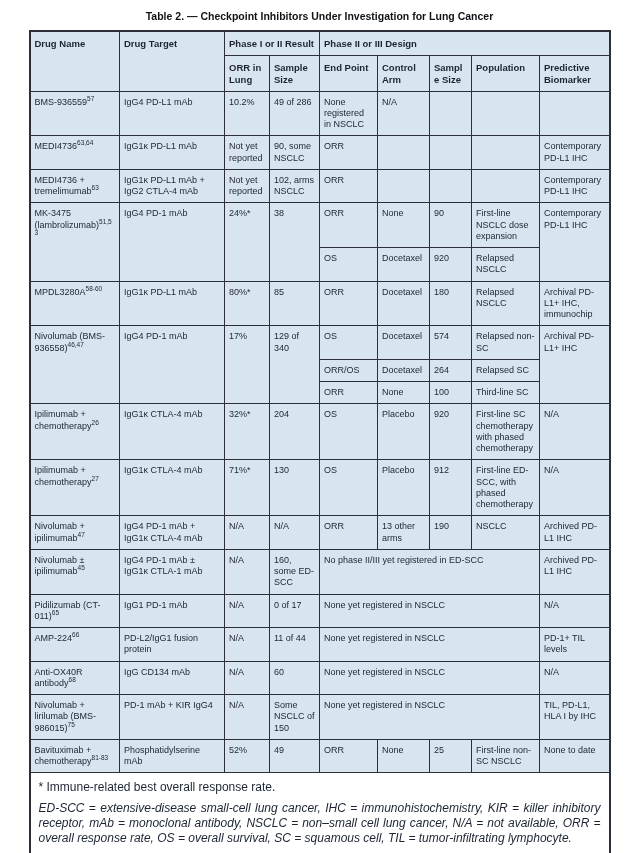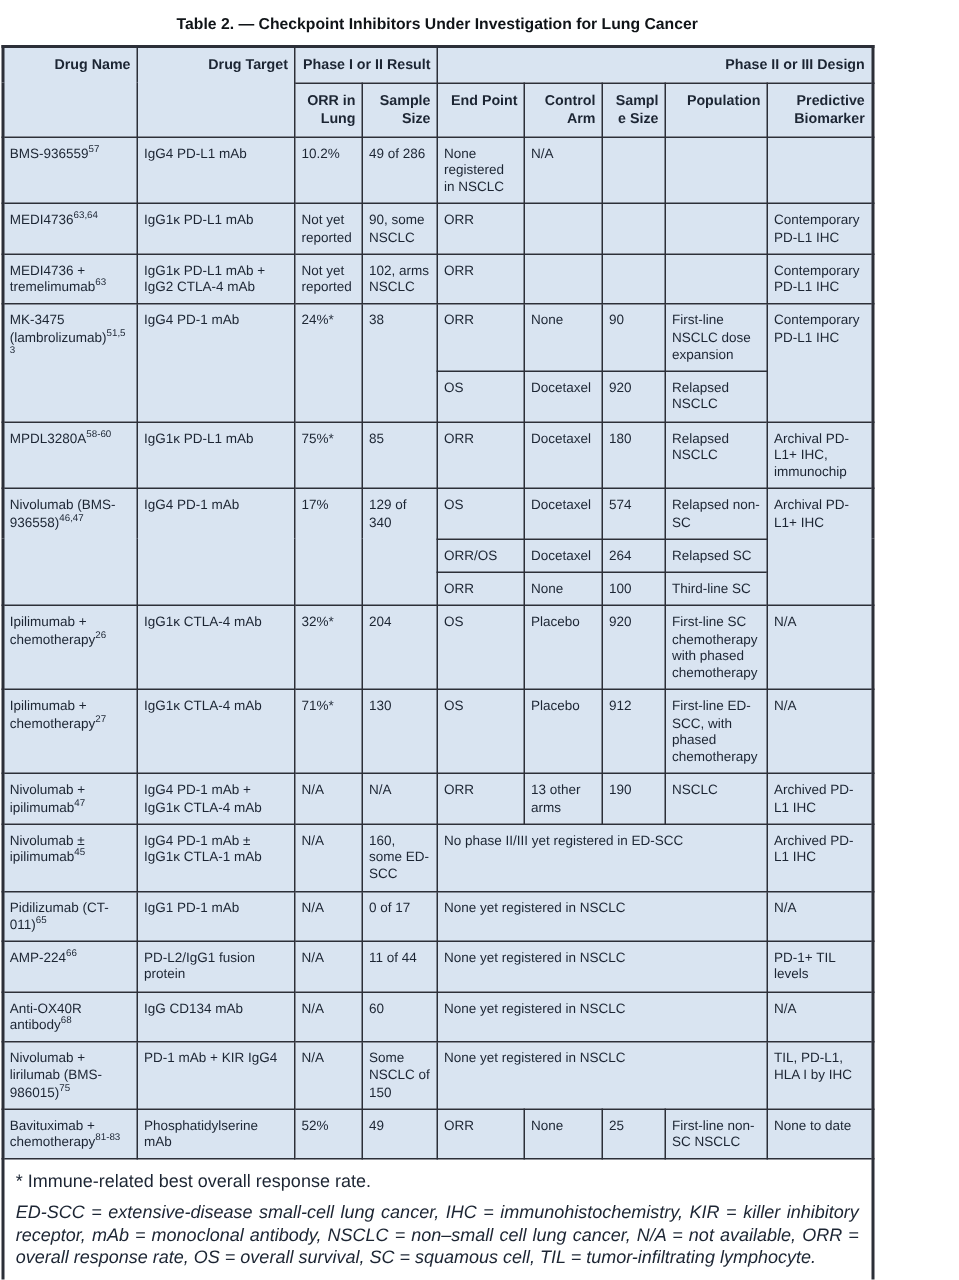--- a/index.html
+++ b/index.html
@@ -1,39 +1,39 @@
 <!DOCTYPE html>
 <html><head>
 <meta charset="utf-8">
 <style>
   html,body{margin:0;padding:0;}
   body{
     width:639px;height:853px;background:#ffffff;
     font-family:"Liberation Sans",sans-serif;color:#1c2533;
     position:relative;overflow:hidden;
   }
-  .page{width:583px;height:853px;position:relative;}
+  .page{width:639px;height:853px;position:relative;}
   .title{
     text-align:center;font-weight:bold;font-size:10.5px;color:#101418;
     padding-top:10px;letter-spacing:0;
   }
   table.main{
     border-collapse:collapse;table-layout:fixed;
     width:580px;margin:8px auto 0 auto;
     border:2px solid #2c2f38;
   }
   th,td{
     border:1px solid #2c2f38;
     background:#d9e4f1;
     font-size:9px;line-height:1.25;
     padding:5px 4px;vertical-align:top;text-align:left;
     word-wrap:break-word;overflow-wrap:break-word;
   }
   thead th{
-    font-weight:bold;text-align:right;vertical-align:top;
+    font-weight:bold;text-align:left;vertical-align:top;
     font-size:9.5px;padding-top:6px;
   }
   thead tr.group th{vertical-align:top;padding-top:6px;}
   sup{font-size:6.5px;line-height:0;vertical-align:super;}
   tr.footnote-row td{
     background:#ffffff;padding:7px 8px 8px 8px;font-size:12px;
   }
   .fn-star{margin:0 0 6px 0;}
   .fn-abbr{margin:0;text-align:justify;font-style:italic;}
 </style>
@@ -120,21 +120,21 @@
         </tr>
         <tr>
           <td>OS</td>
           <td>Docetaxel</td>
           <td>920</td>
           <td>Relapsed NSCLC</td>
         </tr>
         <tr>
           <td>MPDL3280A<sup>58-60</sup></td>
           <td>IgG1κ PD-L1 mAb</td>
-          <td>75%*</td>
+          <td>80%*</td>
           <td>85</td>
           <td>ORR</td>
           <td>Docetaxel</td>
           <td>180</td>
           <td>Relapsed NSCLC</td>
           <td>Archival PD-L1+ IHC, immunochip</td>
         </tr>
         <tr>
           <td rowspan="3">Nivolumab (BMS-936558)<sup>46,47</sup></td>
           <td rowspan="3">IgG4 PD-1 mAb</td>

